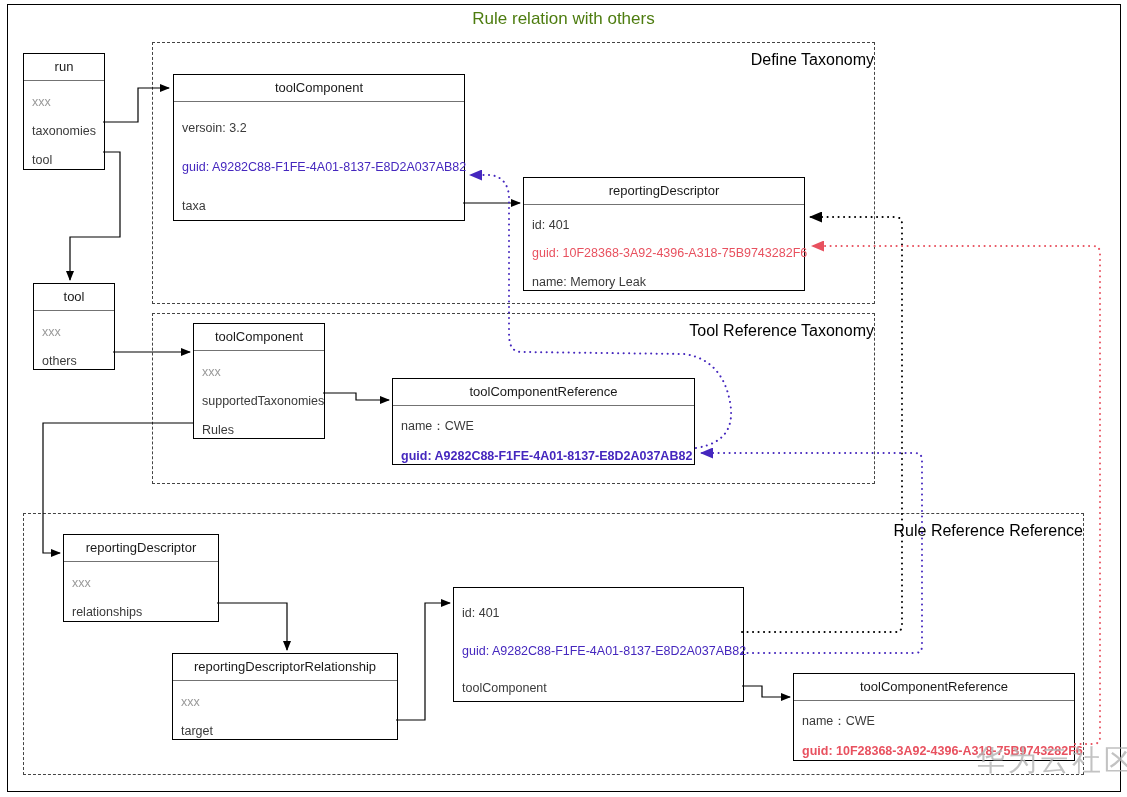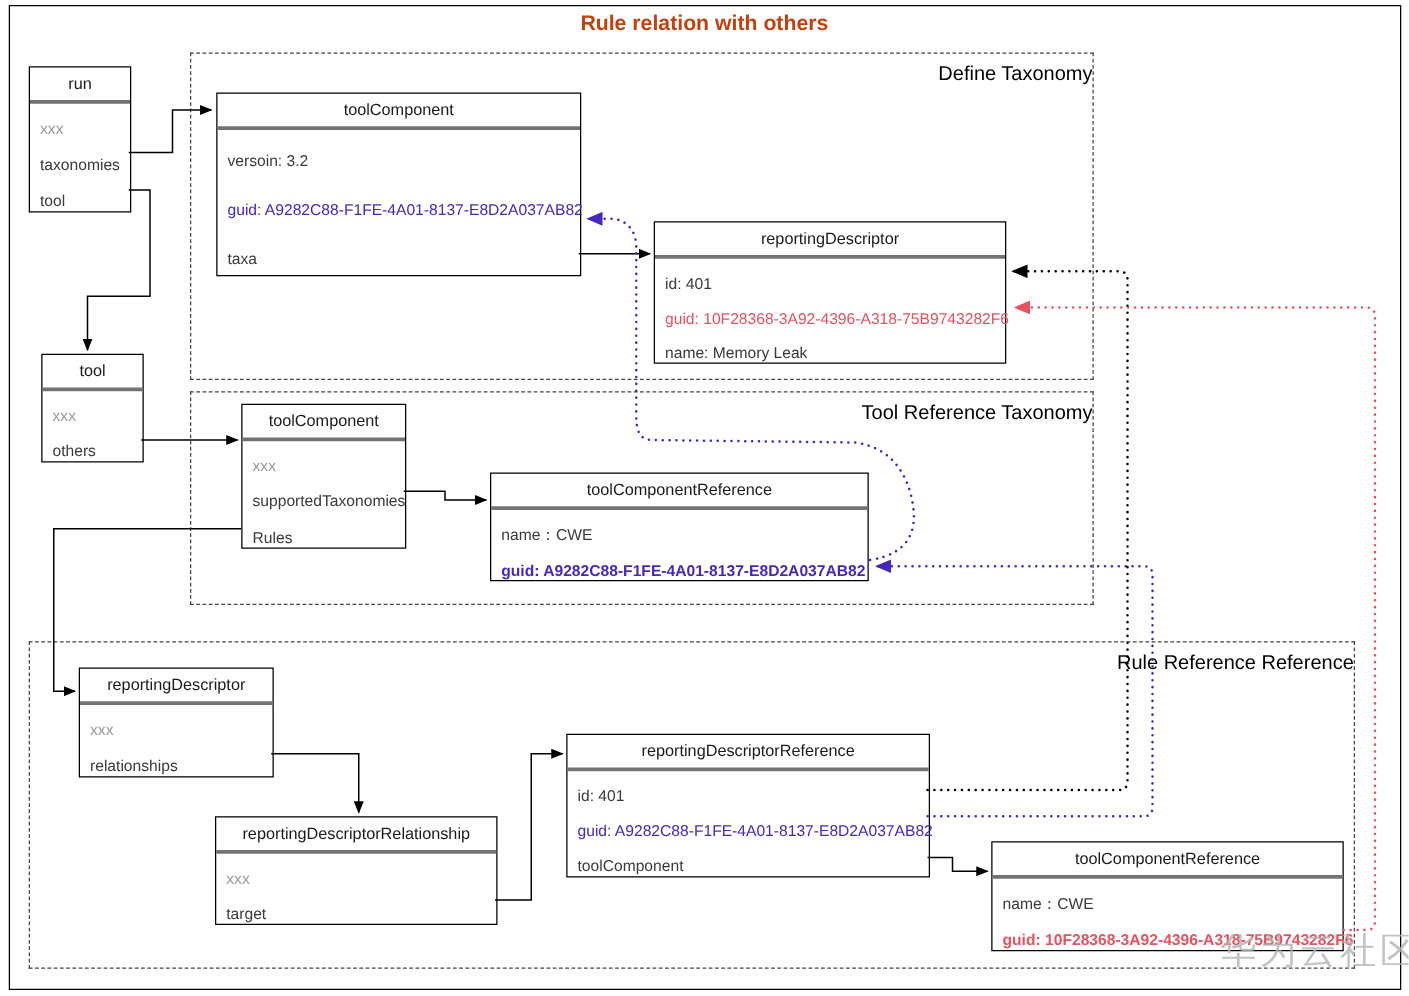--- a/index.html
+++ b/index.html
@@ -12,33 +12,33 @@
   }
   html,body{margin:0;padding:0;background:#fff;}
   .canvas{
     position:relative;width:1127px;height:797px;background:#fff;
     font-family:"Liberation Sans", sans-serif;color:var(--text_dark);
     overflow:hidden;
   }
   .frame{position:absolute;left:7px;top:4px;width:1112px;height:786px;border:1px solid var(--line_black);}
   .page-title{
     position:absolute;left:0;top:9px;width:1127px;text-align:center;
-    font-size:17px;font-weight:bold;color:#c2410c;
+    font-size:17px;font-weight:normal;color:#4d7c0f;
   }
   .section{position:absolute;border:1px dashed #444;background:transparent;}
   .section-label{
     width:100%;text-align:right;margin-top:8px;
     font-size:16px;font-weight:normal;color:#000;
   }
   .sec-define{left:152px;top:42px;width:721px;height:260px;}
   .sec-toolref{left:152px;top:313px;width:721px;height:169px;}
   .sec-ruleref{left:23px;top:513px;width:1059px;height:260px;}
   .ebox{position:absolute;border:1px solid #000;background:#fff;display:flex;flex-direction:column;}
   .ebox-title{
-    height:26px;line-height:26px;border-bottom:3px solid #737373;
+    height:26px;line-height:26px;border-bottom:1px solid #737373;
     text-align:center;font-size:13px;color:#1a1a1a;white-space:nowrap;overflow:hidden;
   }
   .ebox-rows{flex:1;display:flex;flex-direction:column;}
   .erow{
     flex:1;display:flex;align-items:center;padding-left:8px;
     font-size:12.5px;color:var(--text_dark);white-space:nowrap;margin-top:12px;
   }
   .erow.gray{color:var(--text_gray);}
   .erow.purple{color:var(--accent_purple);text-align:right;}
   .erow.purple.bold{font-weight:bold;}
@@ -131,21 +131,20 @@
 
   <div class="ebox" style="left:172px;top:653px;width:224px;height:85px">
     <div class="ebox-title">reportingDescriptorRelationship</div>
     <div class="ebox-rows">
       <div class="erow gray">xxx</div>
       <div class="erow">target</div>
     </div>
   </div>
 
   <div class="ebox" style="left:453px;top:587px;width:289px;height:113px">
-    <div class="ebox-title">reportingDescriptorReference</div>
     <div class="ebox-rows">
       <div class="erow">id: 401</div>
       <div class="erow purple">guid: A9282C88-F1FE-4A01-8137-E8D2A037AB82</div>
       <div class="erow">toolComponent</div>
     </div>
   </div>
 
   <div class="ebox" style="left:793px;top:673px;width:280px;height:86px">
     <div class="ebox-title">toolComponentReference</div>
     <div class="ebox-rows">

